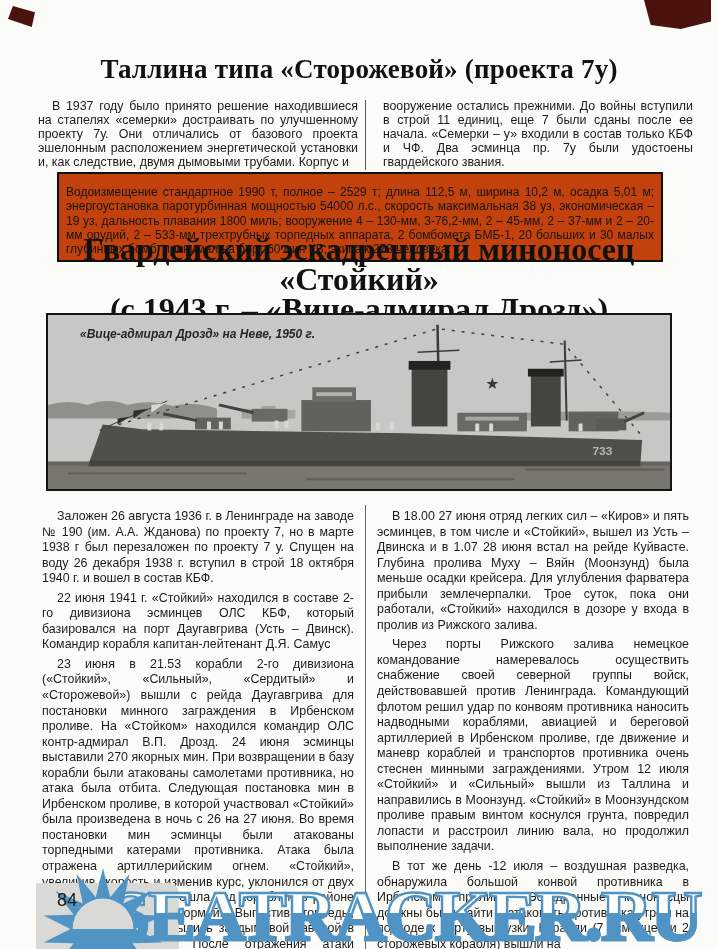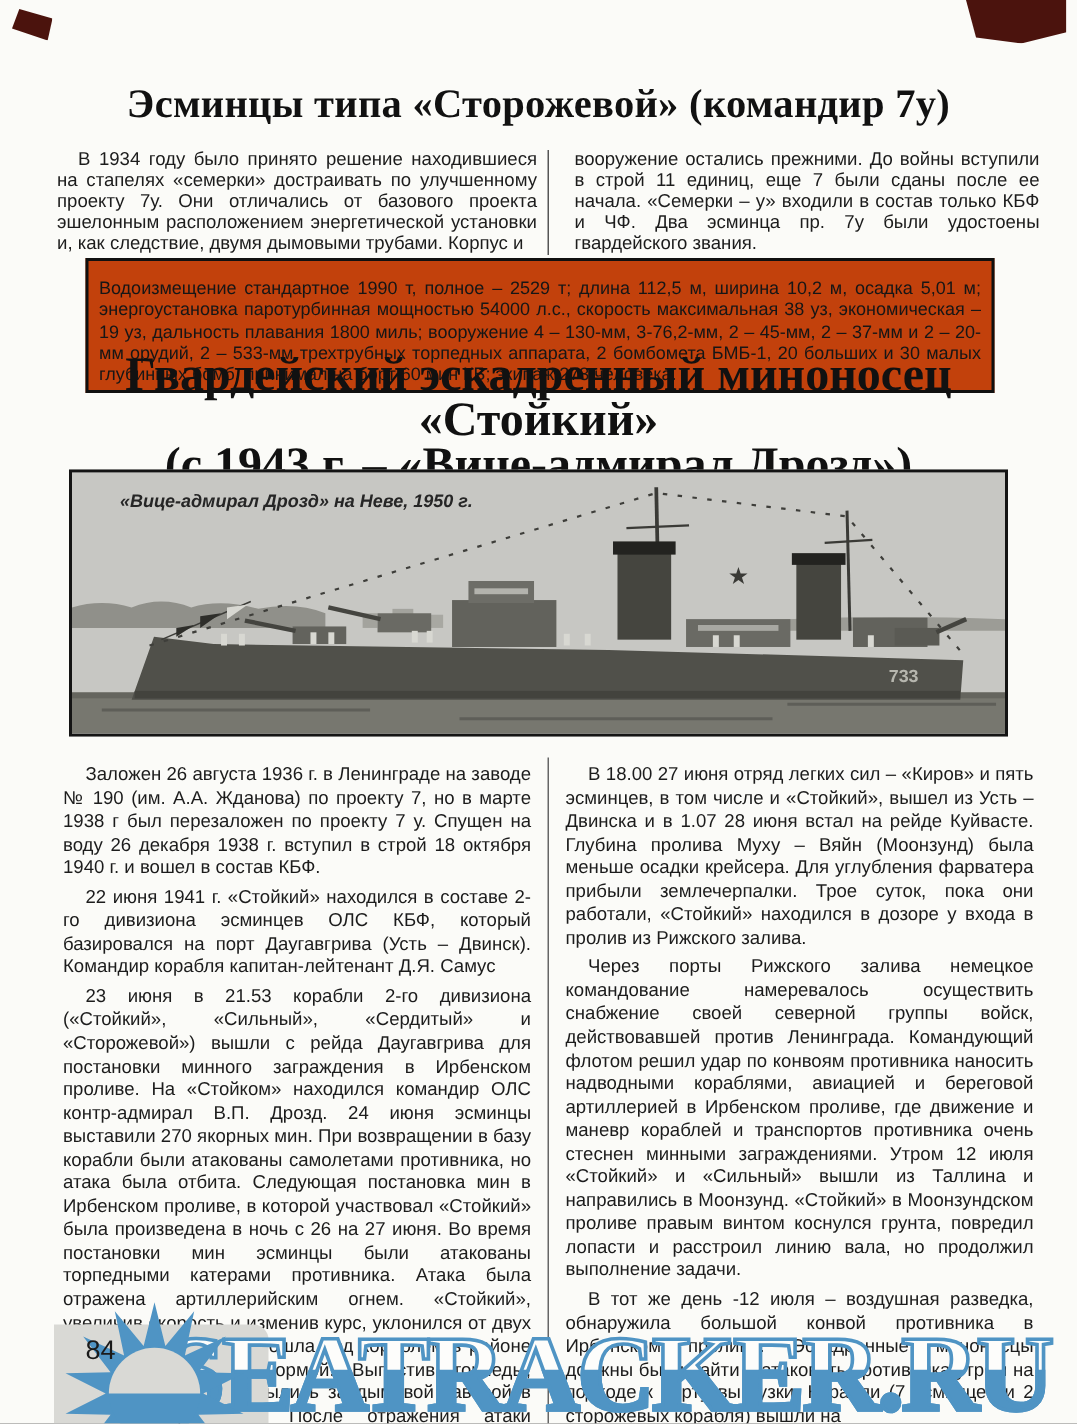--- a/index.html
+++ b/index.html
@@ -51,25 +51,25 @@
   .wm-solid{color:#4f94c4;-webkit-text-stroke:2.4px #4f94c4;clip-path:inset(46% 0 0 0);}
 </style>
 </head>
 <body>
 
 <div id="page">
 
   <div class="corner tl"></div>
   <div class="corner tr"></div>
 
-  <div class="title1">Эсминцы типа «Сторожевой»  (командир 7у)</div>
+  <div class="title1">Таллина типа «Сторожевой»  (проекта 7у)</div>
 
   <div class="cols intro">
     <div class="col">
-      <p>В 1934 году было принято решение находившиеся на стапелях «семерки» достраивать по улучшенному проекту 7у. Они отличались от базового проекта эшелонным расположением энергетической установки и, как следствие, двумя дымовыми трубами. Корпус и</p>
+      <p>В 1937 году было принято решение находившиеся на стапелях «семерки» достраивать по улучшенному проекту 7у. Они отличались от базового проекта эшелонным расположением энергетической установки и, как следствие, двумя дымовыми трубами. Корпус и</p>
     </div>
     <div class="vdiv"></div>
     <div class="col">
       <p style="text-indent:0;margin-left:10px;">вооружение остались прежними. До войны вступили в строй 11 единиц, еще 7 были сданы после ее начала. «Семерки – у» входили в состав только КБФ и ЧФ. Два эсминца пр. 7у были удостоены гвардейского звания.</p>
     </div>
   </div>
 
   <div class="specbox">Водоизмещение стандартное 1990 т, полное – 2529 т; длина 112,5 м, ширина 10,2 м, осадка 5,01 м; энергоустановка паротурбинная мощностью 54000 л.с., скорость  максимальная 38 уз, экономическая – 19 уз, дальность плавания 1800 миль; вооружение 4 – 130-мм, 3-76,2-мм, 2 – 45-мм, 2 – 37-мм и 2 – 20-мм орудий, 2 – 533-мм трехтрубных торпедных аппарата, 2 бомбомета БМБ-1, 20 больших и 30 малых глубинных бомб, принимал на борт 60 мин КБ;  экипаж 273 человека.</div>
 
   <div class="title2">

